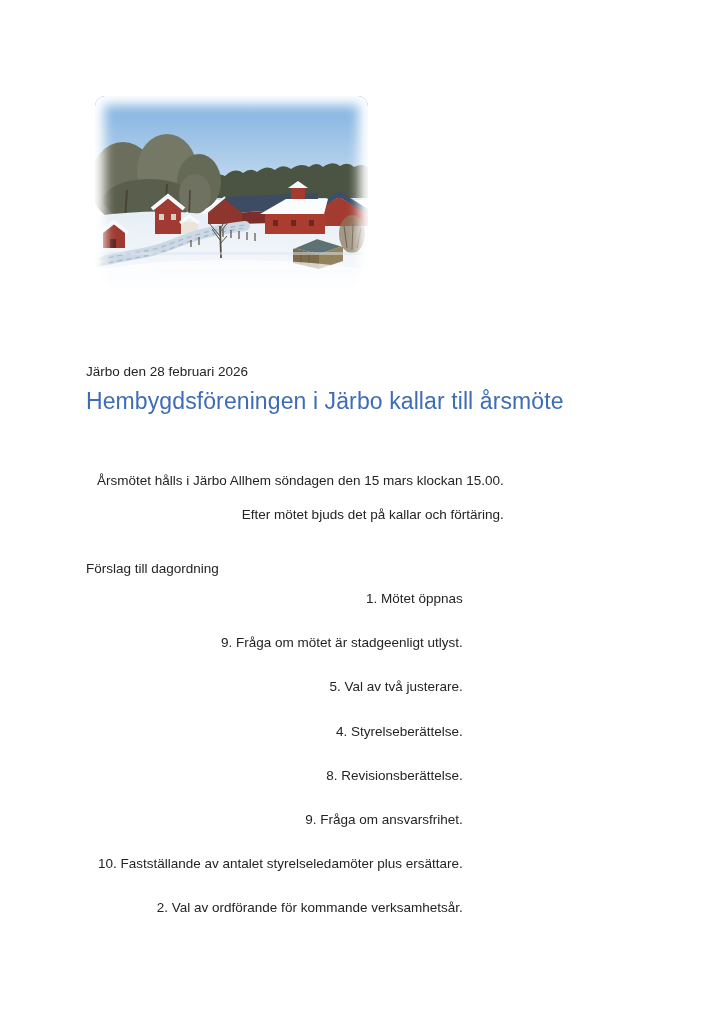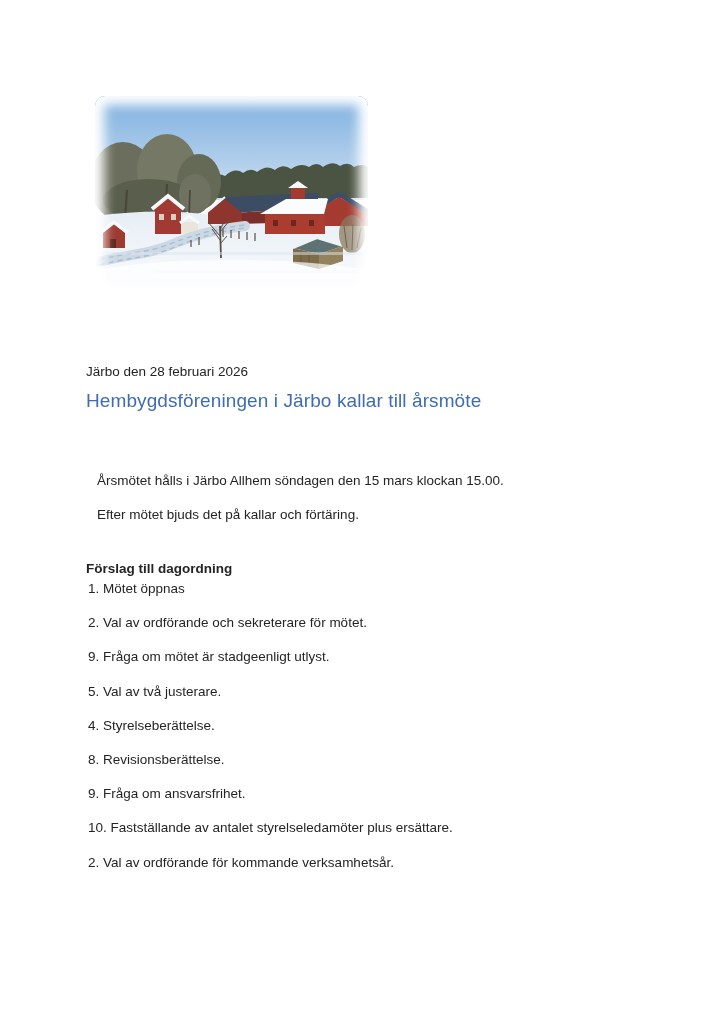--- a/index.html
+++ b/index.html
@@ -25,42 +25,42 @@
     border-radius:10px;
     box-shadow: inset 0 0 12px 9px #ffffff;
     pointer-events:none;
   }
   .date-line {
     position:absolute; left:86px; top:350px;
     font-size:13.5px; line-height:16px;
   }
   .doc-title {
     position:absolute; left:86px; top:388px;
-    font-size:19px; font-weight:400; line-height:26px;
+    font-size:23px; font-weight:400; line-height:26px;
     letter-spacing:0.1px;
   }
   .intro {
     position:absolute; left:86px; top:459px;
     font-size:13.5px; line-height:22.5px;
   }
   .intro p { margin:11px; }
   .agenda-heading {
     position:absolute; left:86px; top:547px;
-    font-size:13.5px; font-weight:700; line-height:16px;
+    font-size:13.5px; font-weight:400; line-height:16px;
   }
   .agenda {
     position:absolute; left:86px; top:571px;
     font-size:13.5px;
   }
-  .agenda p { margin:2px; line-height:32.2px; }
+  .agenda p { margin:12px; line-height:32.2px; }
 </style>
 </head>
 <body>
 
-<div class="page" style="color: rgb(36, 36, 36);">
+<div class="page" style="color: rgb(36, 36, 36); text-align: right;">
 
   <div class="photo" title="Winter landscape with red farm buildings, snow-covered fields and a country road">
     <svg viewBox="0 0 273 202" preserveAspectRatio="none">
       <defs>
         <linearGradient id="sky" x1="0" y1="0" x2="0" y2="1">
           <stop offset="0" stop-color="#7fb0e0"></stop>
           <stop offset="1" stop-color="#cde0f1"></stop>
         </linearGradient>
         <linearGradient id="snow" x1="0" y1="0" x2="0" y2="1">
           <stop offset="0" stop-color="#e7eef5"></stop>
@@ -177,21 +177,20 @@
 
   <div class="intro">
     <p>Årsmötet hålls i Järbo Allhem söndagen den 15 mars klockan 15.00.</p>
     <p>Efter mötet bjuds det på kallar och förtäring.</p>
   </div>
 
   <p class="agenda-heading">Förslag till dagordning</p>
 
   <div class="agenda">
     <p>1. Mötet öppnas</p>
-    <p>2. Val av ordförande och sekreterare för mötet.</p>
     <p>9. Fråga om mötet är stadgeenligt utlyst.</p>
     <p>5. Val av två justerare.</p>
     <p>4. Styrelseberättelse.</p>
     <p>8. Revisionsberättelse.</p>
     <p>9. Fråga om ansvarsfrihet.</p>
     <p>10. Fastställande av antalet styrelseledamöter plus ersättare.</p>
     <p>2. Val av ordförande för kommande verksamhetsår.</p>
   </div>
 
 </div>

